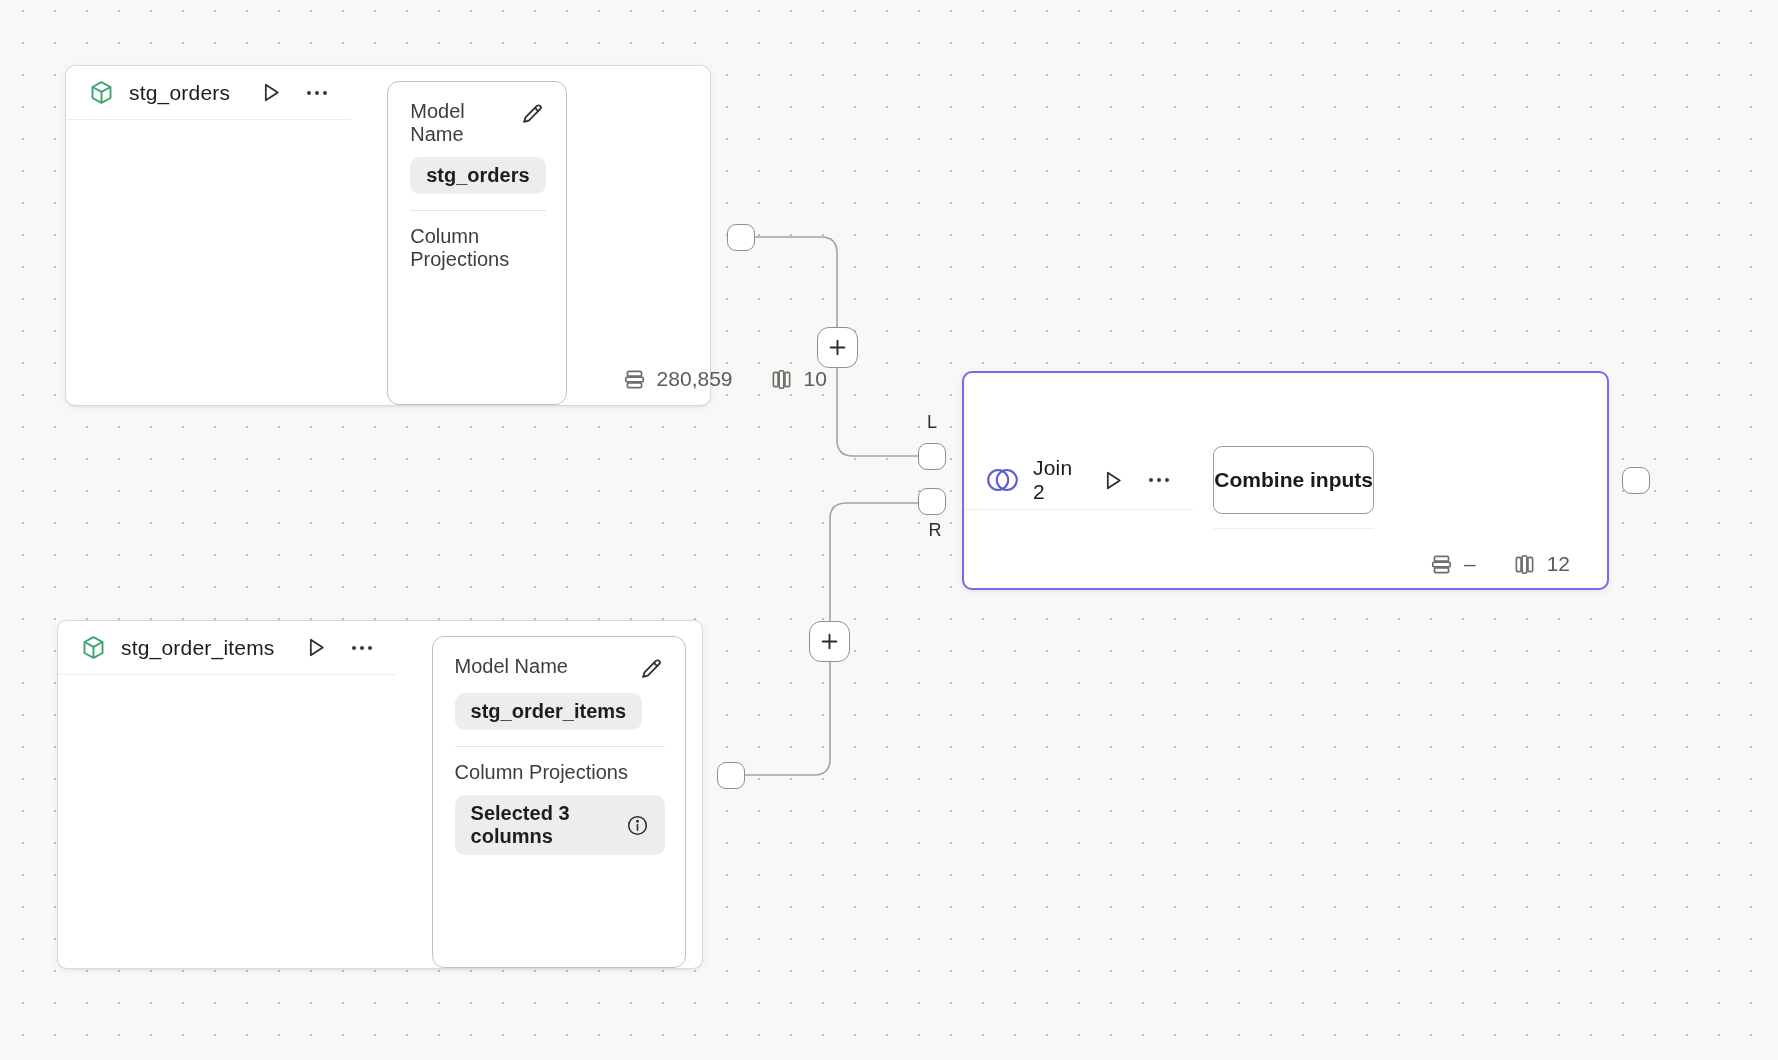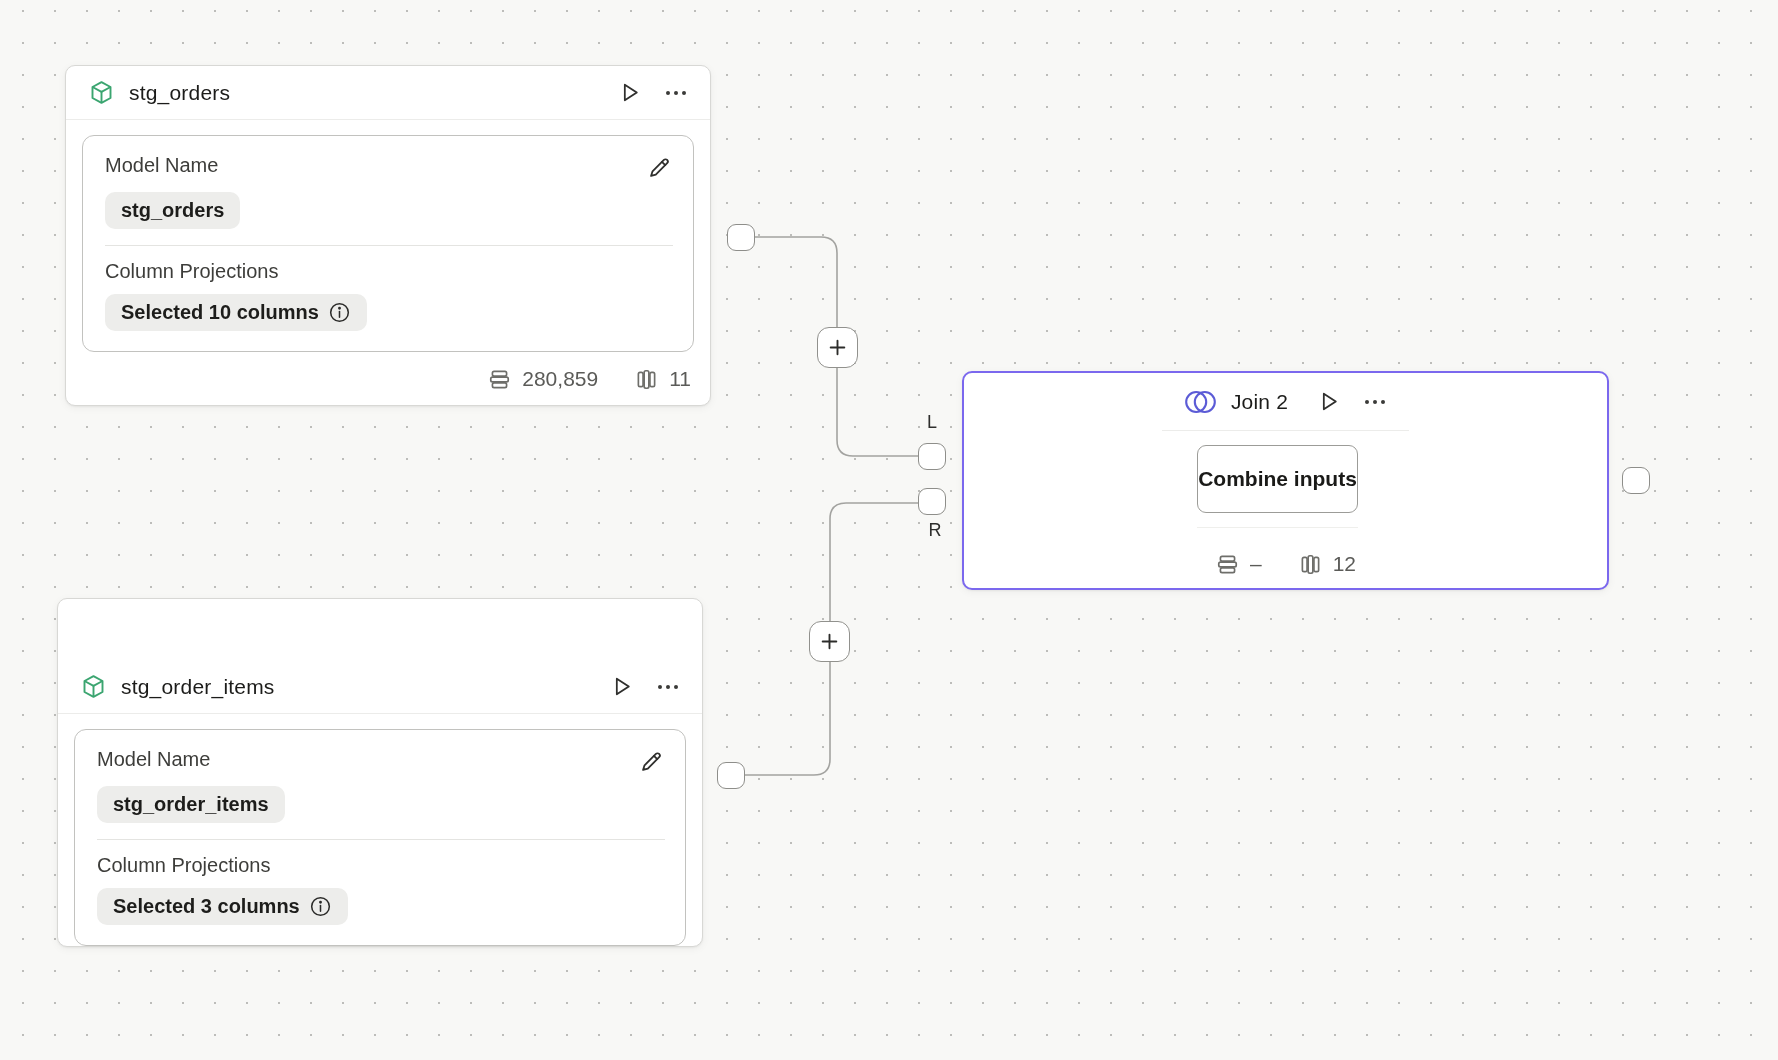--- a/index.html
+++ b/index.html
@@ -12,21 +12,21 @@
     background-image:radial-gradient(circle, #bdbdba 1.3px, rgba(0,0,0,0) 1.4px);
     background-size:32px 32px;
     background-position:7px 27px;
   }
 
   svg.edges { position:absolute; left:0; top:0; width:1778px; height:1060px; z-index:1; }
 
   .node {
     position:absolute; background:#ffffff; border:1px solid #d8d8d5; border-radius:10px;
     box-shadow:0 1px 2px rgba(20,20,20,.05), 0 2px 8px rgba(20,20,20,.05);
-    z-index:2; display:flex; flex-direction:column;
+    z-index:2; display:flex; flex-direction:row;gap:20px;
   }
   .node.selected { border:2.5px solid #7b68ee;align-items:center; }
 
   .node-header {
     display:flex; align-items:center; gap:14px;
     padding:0 22px; height:54px; flex:0 0 54px;
     border-bottom:1px solid #ececea;
   }
   .node.selected .node-header { height:58px; flex-basis:58px; }
   .node-title { font-size:21px; font-weight:500; color:#1c1c1a; letter-spacing:.2px; }
@@ -130,54 +130,44 @@
                 <path d="M14.2 7 l2.9 2.9"></path>
             </svg>
           </span>
         </button>
       </div>
       <span class="chip">
         <span>stg_orders</span>
       </span>
       <div class="card-divider"></div>
       <div class="field-label">Column Projections</div>
-      <span class="chip">
-        <span>Selected 10 columns</span>
-        <span style="display:flex;">
-          <svg width="23" height="23" viewBox="0 0 24 24" fill="none" stroke="#2b2b29" stroke-width="1.6" stroke-linecap="round">
-            <circle cx="12" cy="12" r="9.2"></circle>
-              <path d="M12 11 V17"></path>
-              <circle cx="12" cy="7.6" r="0.7" fill="#2b2b29"></circle>
-          </svg>
-        </span>
-      </span>
     </div>
 
     <div class="stats-row">
       <span style="display:flex;">
         <svg width="25" height="25" viewBox="0 0 24 24" fill="none" stroke="#6e6e6a" stroke-width="1.6">
           <rect x="5.2" y="4.2" width="13.6" height="4.5" rx="1.6"></rect>
             <rect x="3.6" y="9.75" width="16.8" height="4.5" rx="1.6"></rect>
             <rect x="5.2" y="15.3" width="13.6" height="4.5" rx="1.6"></rect>
         </svg>
       </span>
       <span class="stat-value">280,859</span>
       <span class="stat-gap"></span>
       <span style="display:flex;">
         <svg width="25" height="25" viewBox="0 0 24 24" fill="none" stroke="#6e6e6a" stroke-width="1.6">
           <rect x="4.2" y="5.2" width="4.5" height="13.6" rx="1.6"></rect>
             <rect x="9.75" y="3.6" width="4.5" height="16.8" rx="1.6"></rect>
             <rect x="15.3" y="5.2" width="4.5" height="13.6" rx="1.6"></rect>
         </svg>
       </span>
-      <span class="stat-value">11</span>
+      <span class="stat-value">10</span>
     </div>
   </div>
 
-  <div class="node" style="left:57px; top:598px; width:646px; height:349px;justify-content:flex-end;">
+  <div class="node" style="left:57px; top:620px; width:646px; height:349px;justify-content:flex-end;">
     <div class="node-header">
       <span style="display:flex;">
         <svg width="27" height="27" viewBox="0 0 24 24" fill="none" stroke="#3ba570" stroke-width="1.7" stroke-linejoin="round">
           <path d="M12 2.8 L20 7.1 V16.9 L12 21.2 L4 16.9 V7.1 Z"></path>
           <path d="M4 7.1 L12 11.4 L20 7.1"></path>
           <path d="M12 11.4 V21.2"></path>
         </svg>
       </span>
       <span class="node-title">stg_order_items</span>
       <span class="header-spacer"></span>

